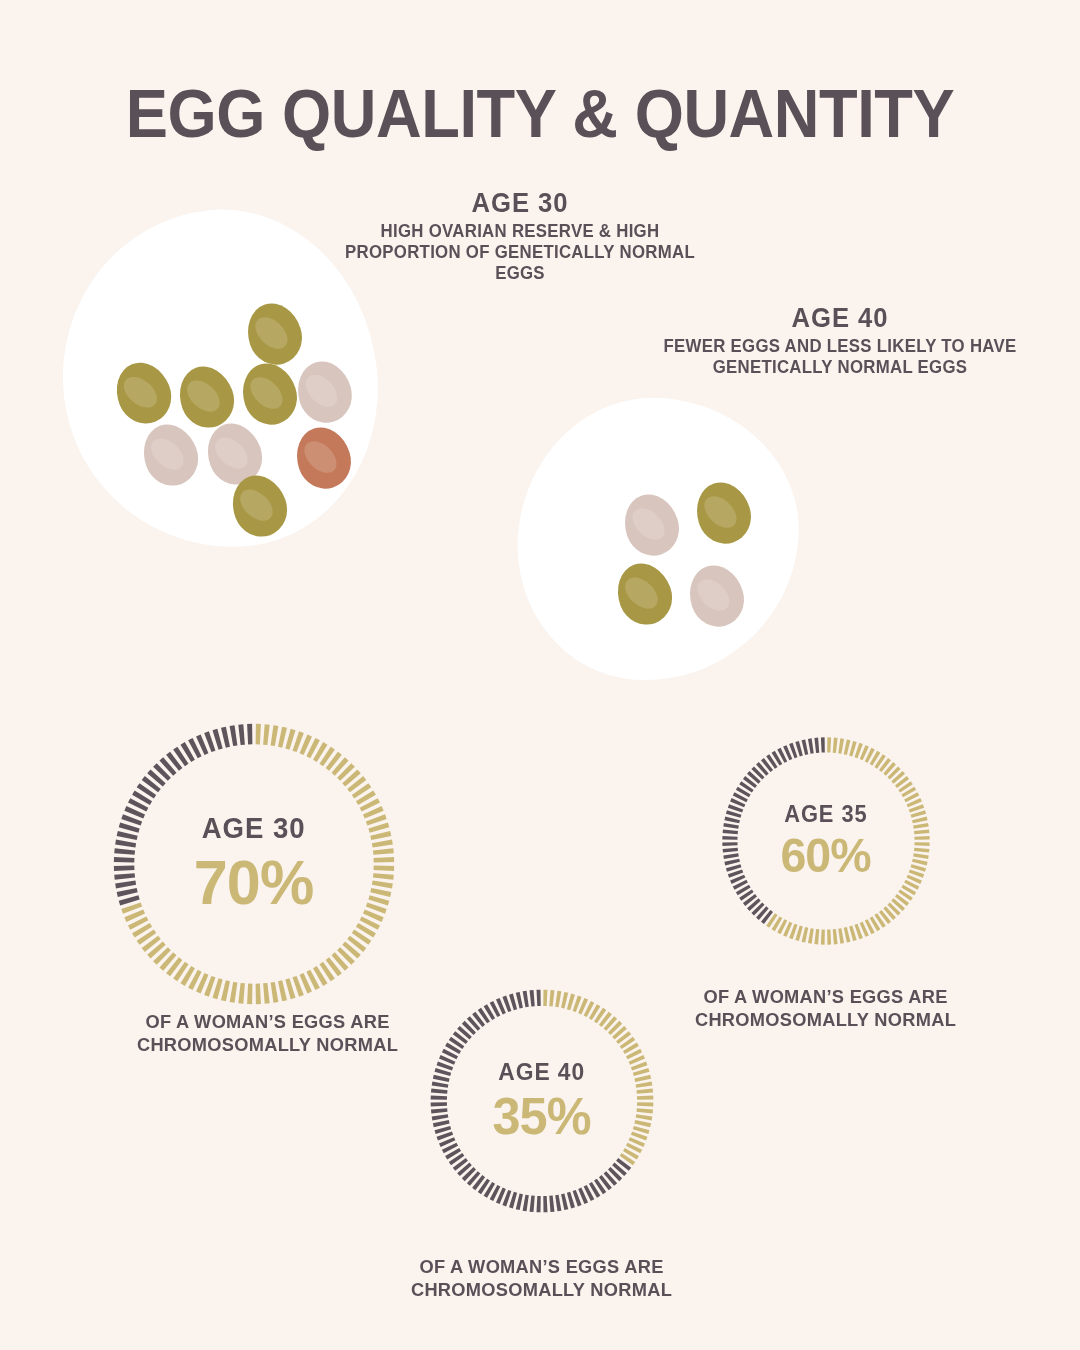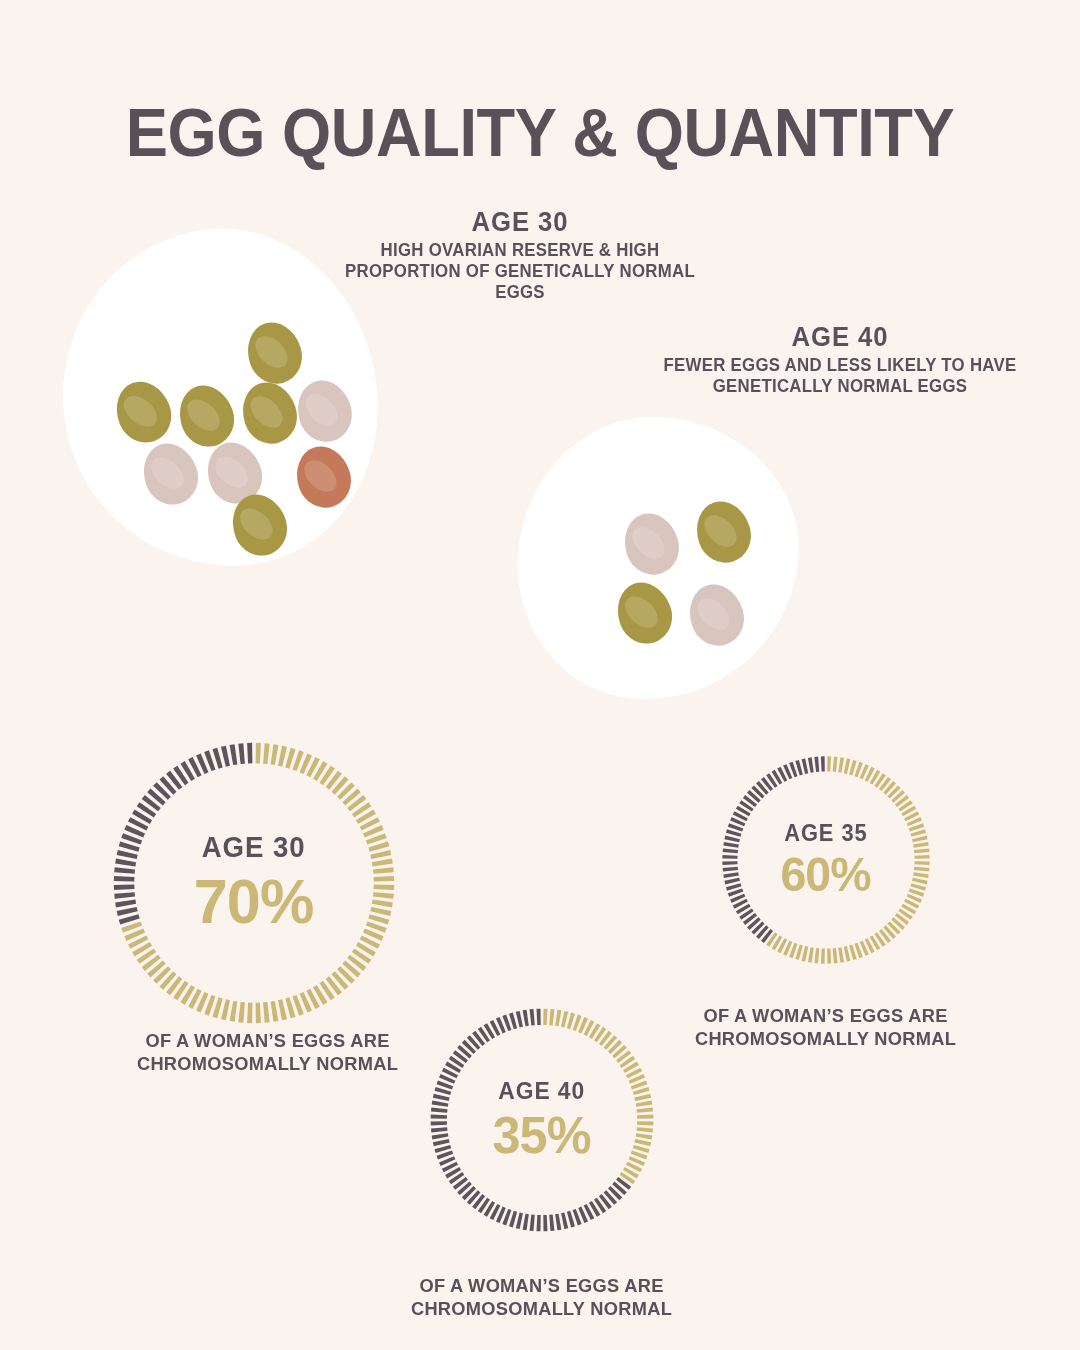--- a/index.html
+++ b/index.html
@@ -2,21 +2,21 @@
 <html><head>
 <meta charset="utf-8">
 <style>
   html,body{margin:0;padding:0;}
   body{
     width:1080px;height:1350px;position:relative;overflow:hidden;
     background:#faf3ee;
     font-family:"Liberation Sans",sans-serif;
     -webkit-font-smoothing:antialiased;
   }
-  .stage{position:absolute;inset:0;margin-top:19px;}
+  .stage{position:absolute;inset:0;}
 
   
   #title{
     position:absolute;left:0;top:33px;width:1080px;text-align:center;
     font-family:"Liberation Sans",sans-serif;
     font-size:68px;font-weight:bold;letter-spacing:-0.5px;
     color:#5a5058;line-height:1;
     transform:scaleX(0.93);transform-origin:50% 50%;
   }
 

